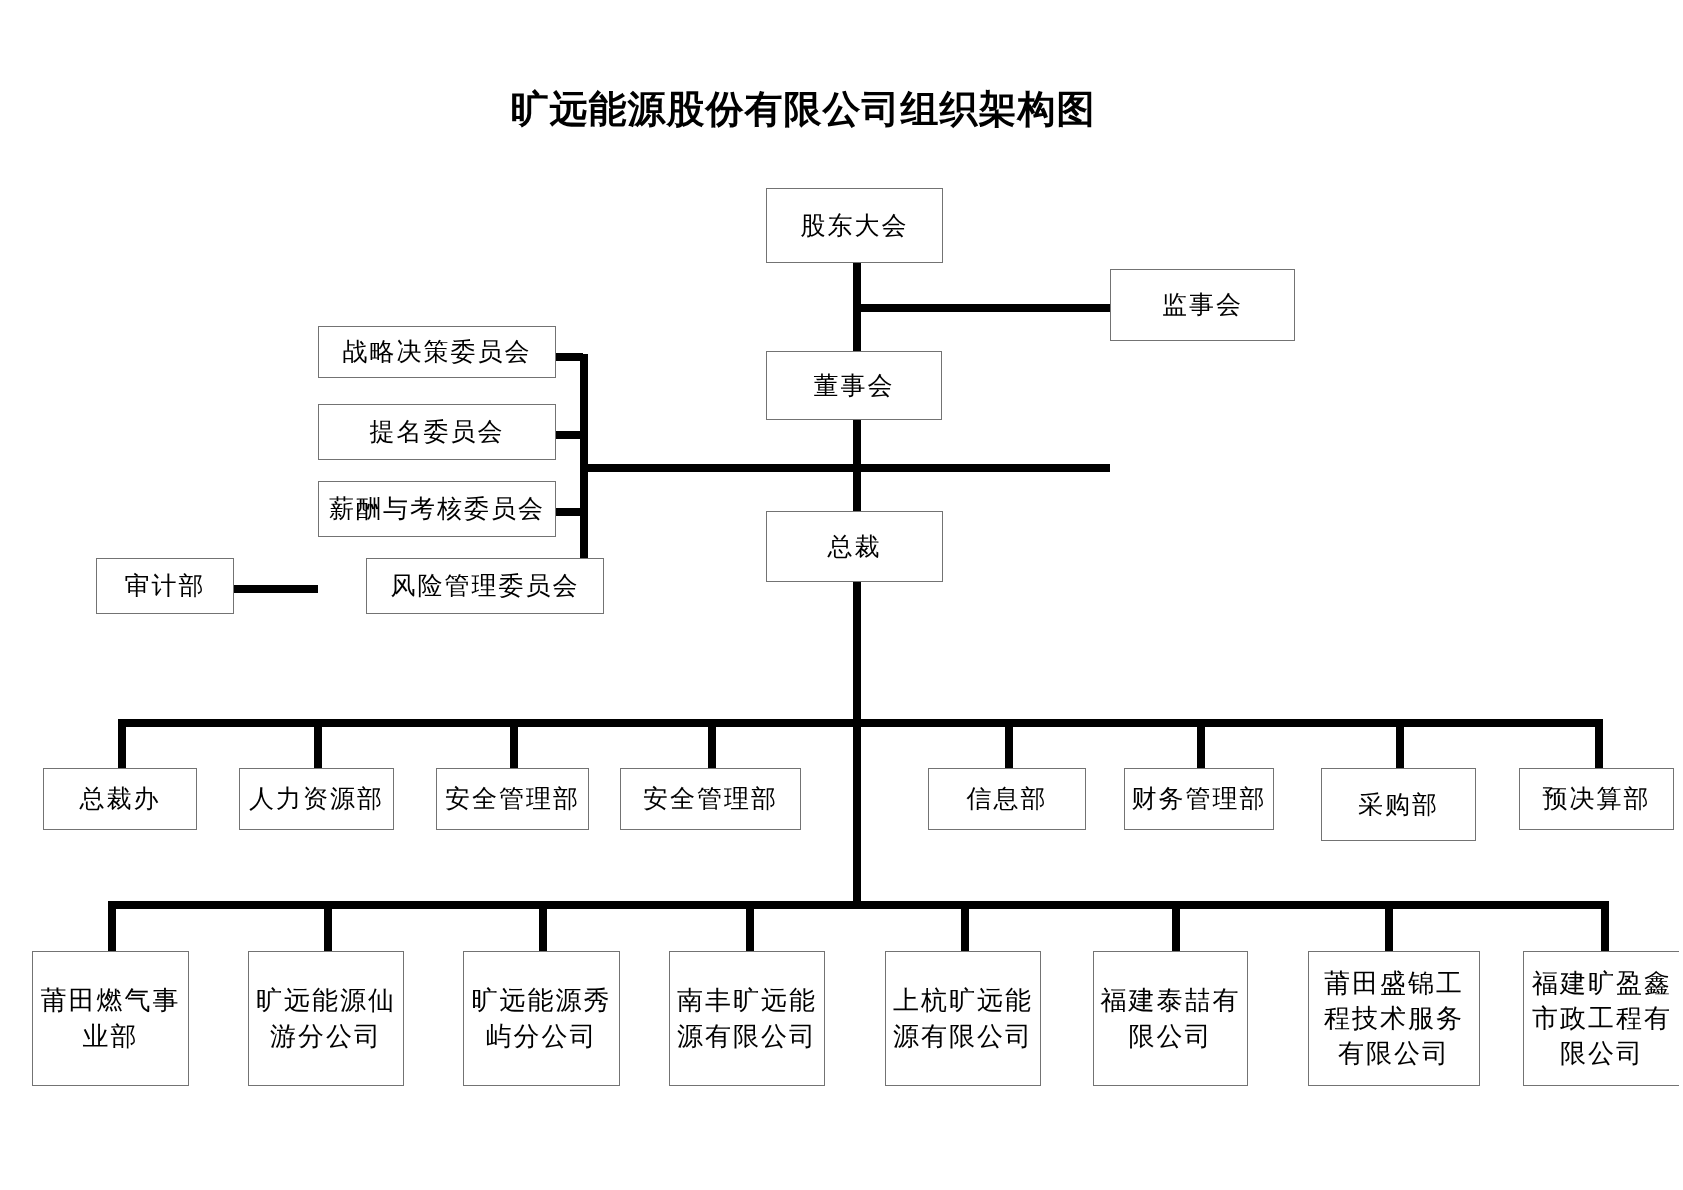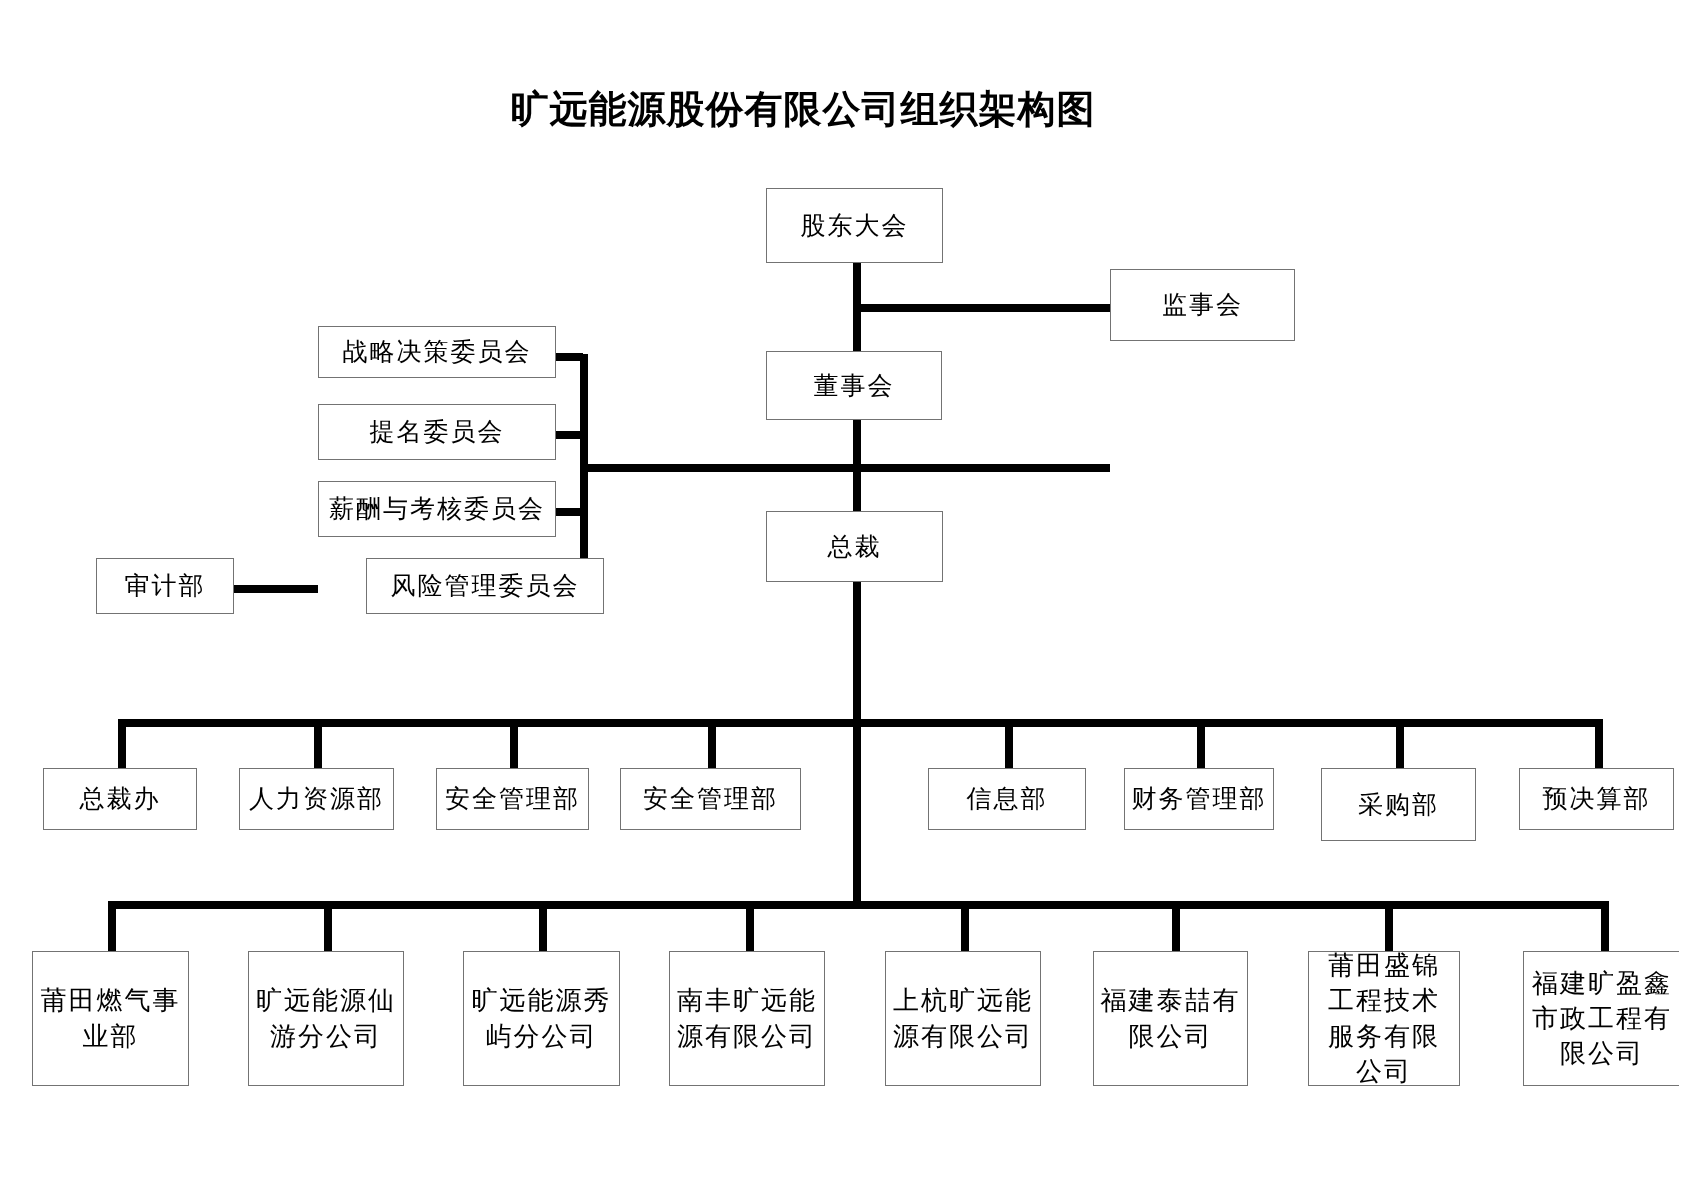--- a/index.html
+++ b/index.html
@@ -104,16 +104,16 @@
   <div class="node" style="left:1116px; top:760px; width:150px; height:62px;">财务管理部</div>
   <div class="node" style="left:1313px; top:760px; width:155px; height:73px;">采购部</div>
   <div class="node" style="left:1511px; top:760px; width:155px; height:62px;">预决算部</div>
 
   <div class="node sub" style="left:24px;   top:943px; width:157px; height:135px;">莆田燃气事业部</div>
   <div class="node sub" style="left:240px;  top:943px; width:156px; height:135px;">旷远能源仙游分公司</div>
   <div class="node sub" style="left:455px;  top:943px; width:157px; height:135px;">旷远能源秀屿分公司</div>
   <div class="node sub" style="left:661px;  top:943px; width:156px; height:135px;">南丰旷远能源有限公司</div>
   <div class="node sub" style="left:877px;  top:943px; width:156px; height:135px;">上杭旷远能源有限公司</div>
   <div class="node sub" style="left:1085px; top:943px; width:155px; height:135px;">福建泰喆有限公司</div>
-  <div class="node sub" style="left:1300px; top:943px; width:152px; height:135px;">莆田盛锦工程技术服务有限公司</div>
+  <div class="node sub" style="left:1300px; top:943px; width:172px; height:135px;">莆田盛锦工程技术服务有限公司</div>
   <div class="node sub" style="left:1515px; top:943px; width:158px; height:135px;">福建旷盈鑫市政工程有限公司</div>
 
 </div>
 
 </body></html>

